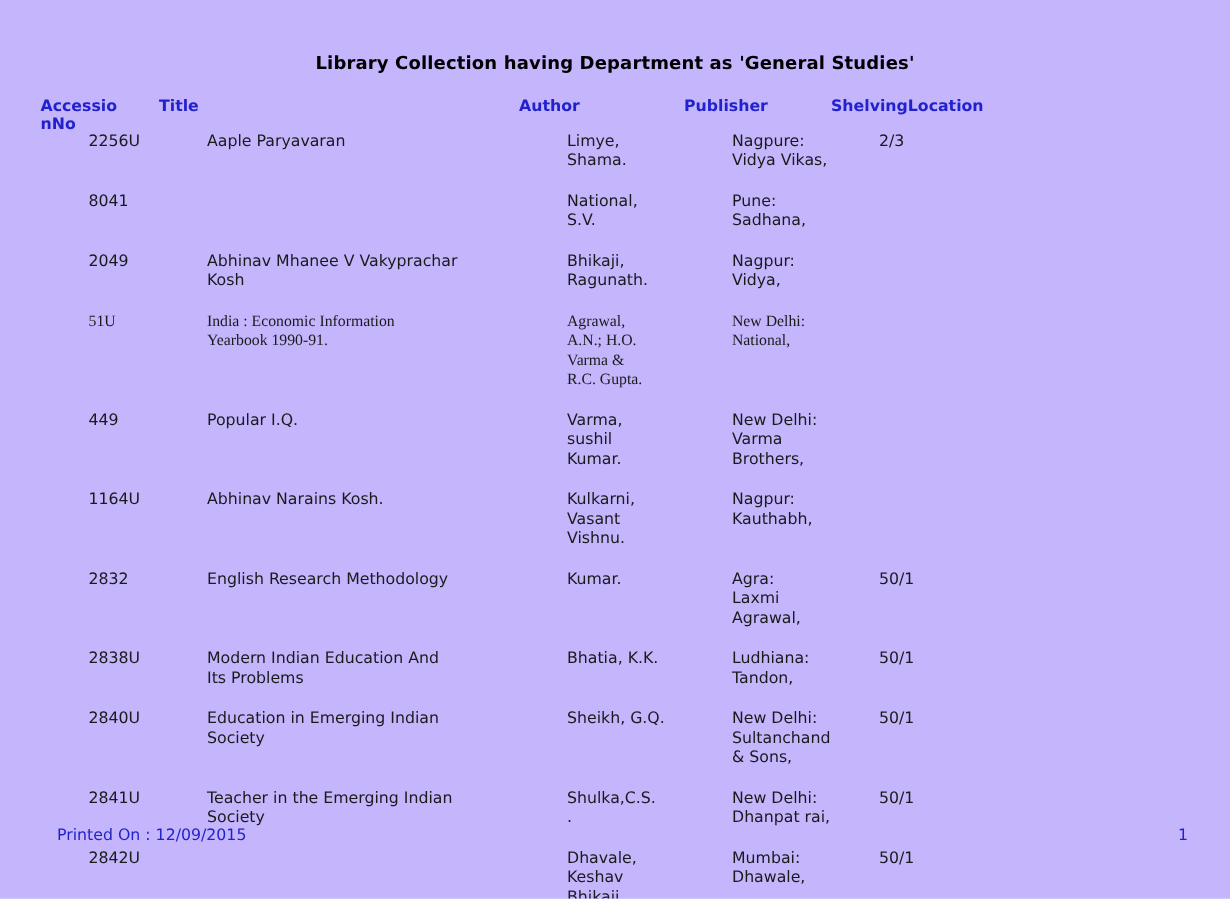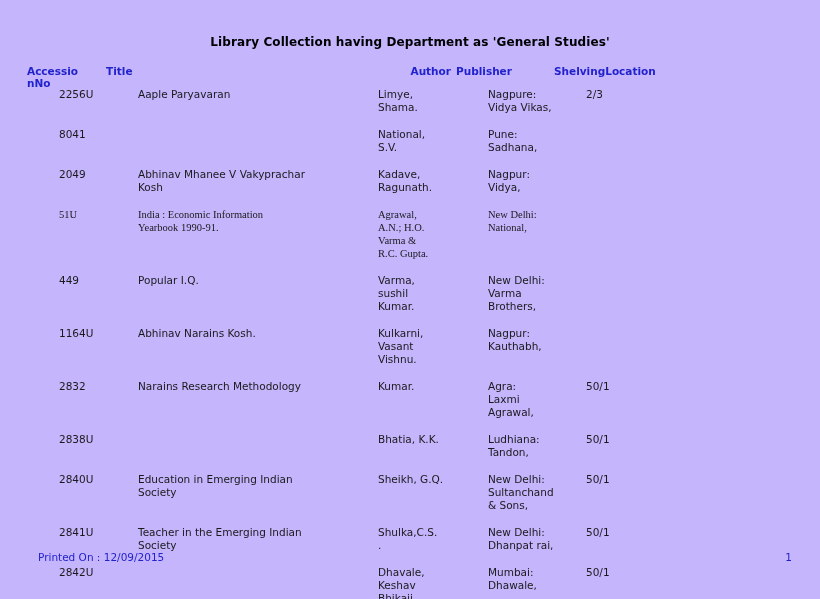--- a/index.html
+++ b/index.html
@@ -47,21 +47,21 @@
     font-weight: bold;
   }
   .col-headers .ch {
     position: absolute;
     top: 17px;
     line-height: 11.5px;
     color: #2222cc;
   }
   .ch-accession { left: 0px;   width: 60px; }
   .ch-title     { left: 79px;  width: 240px; }
-  .ch-author    { left: 319px; width: 105px; text-align: right; }
+  .ch-author    { left: 319px; width: 105px; }
   .ch-publisher { left: 429px; width: 95px; }
   .ch-shelving  { left: 527px; width: 160px; white-space: nowrap; }
 
   
   .rows {
     position: absolute;
     left: 27px;
     top: 88px;
     width: 770px;
   }
@@ -135,21 +135,21 @@
         <div class="cell c-author">National,
 S.V.</div>
         <div class="cell c-publisher">Pune:
 Sadhana,</div>
         <div class="cell c-shelving"></div>
       </div>
       <div class="row" style="height: 26px;">
         <div class="cell c-accession">2049</div>
         <div class="cell c-title">Abhinav Mhanee V Vakyprachar
 Kosh</div>
-        <div class="cell c-author">Kadave,
+        <div class="cell c-author">Bhikaji,
 Ragunath.</div>
         <div class="cell c-publisher">Nagpur:
 Vidya,</div>
         <div class="cell c-shelving"></div>
       </div>
       <div class="row" style="height: 52px; font-family: Liberation Serif, serif;">
         <div class="cell c-accession">51U</div>
         <div class="cell c-title">India : Economic Information
 Yearbook 1990-91.</div>
         <div class="cell c-author">Agrawal,
@@ -176,29 +176,31 @@
         <div class="cell c-title">Abhinav Narains Kosh.</div>
         <div class="cell c-author">Kulkarni,
 Vasant
 Vishnu.</div>
         <div class="cell c-publisher">Nagpur:
 Kauthabh,</div>
         <div class="cell c-shelving"></div>
       </div>
       <div class="row" style="height: 39px;">
         <div class="cell c-accession">2832</div>
-        <div class="cell c-title">Narains Research Methodology</div>
+        <div class="cell c-title">English Research Methodology</div>
         <div class="cell c-author">Kumar.</div>
         <div class="cell c-publisher">Agra:
 Laxmi
 Agrawal,</div>
         <div class="cell c-shelving">50/1</div>
       </div>
       <div class="row" style="height: 26px;">
         <div class="cell c-accession">2838U</div>
+        <div class="cell c-title">Modern Indian Education And
+Its Problems</div>
         <div class="cell c-author">Bhatia, K.K.</div>
         <div class="cell c-publisher">Ludhiana:
 Tandon,</div>
         <div class="cell c-shelving">50/1</div>
       </div>
       <div class="row" style="height: 39px;">
         <div class="cell c-accession">2840U</div>
         <div class="cell c-title">Education in Emerging Indian
 Society</div>
         <div class="cell c-author">Sheikh, G.Q.</div>

